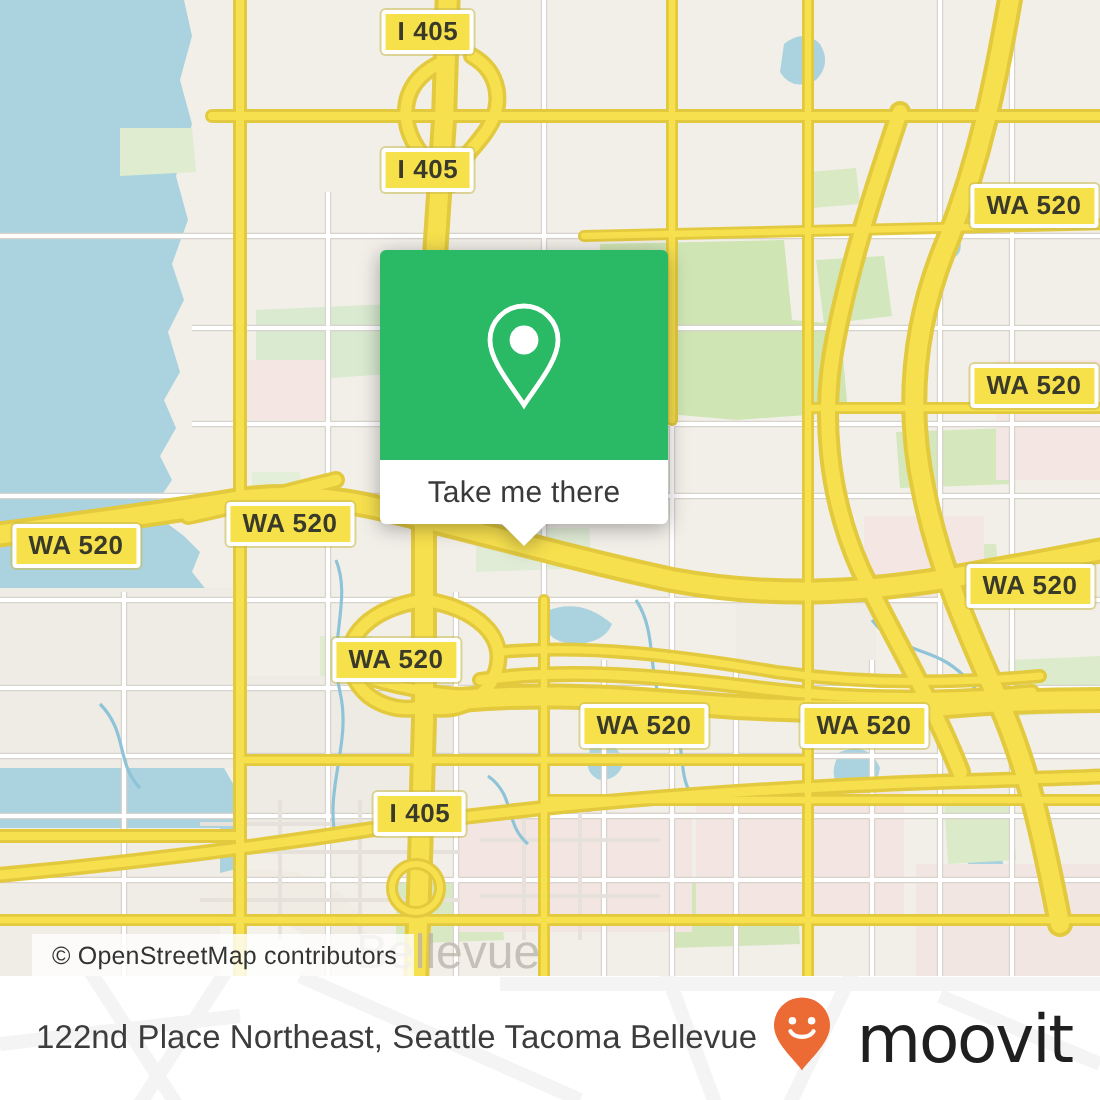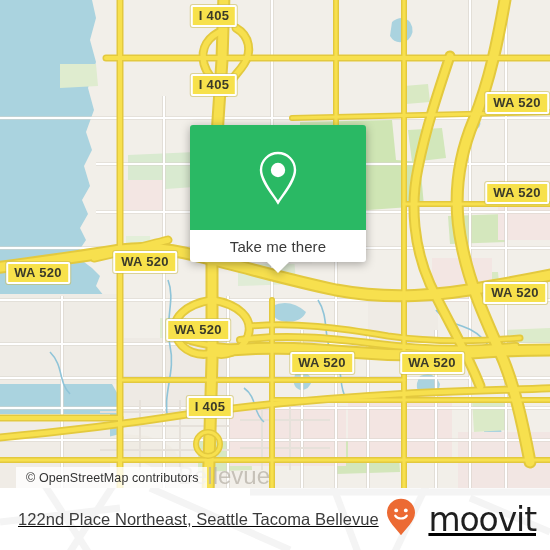--- a/index.html
+++ b/index.html
@@ -48,21 +48,21 @@
     color: #333333;
     letter-spacing: .1px;
     white-space: nowrap;
   }
 
   
   .card {
     position: absolute;
     left: 190px;
     top: 125px;
-    width: 176px;
+    width: 144px;
     filter: drop-shadow(0 2px 5px rgba(0,0,0,.32));
   }
   .card-head {
     height: 105px;
     background: #2ab964;
     border-radius: 3px 3px 0 0;
     display: flex;
     align-items: center;
     justify-content: center;
   }
@@ -109,21 +109,20 @@
     opacity: 1;
     pointer-events: none;
   }
   .footer-inner {
     position: relative;
     height: 100%;
     display: flex;
     align-items: center;
     justify-content: space-between;
     padding: 0 14px 0 18px;
-    text-decoration: underline;
   }
   .footer-title {
     font-size: 16.5px;
     color: #3c3c3c;
     letter-spacing: .05px;
     white-space: nowrap;
   }
   .brand {
     display: flex;
     align-items: center;

